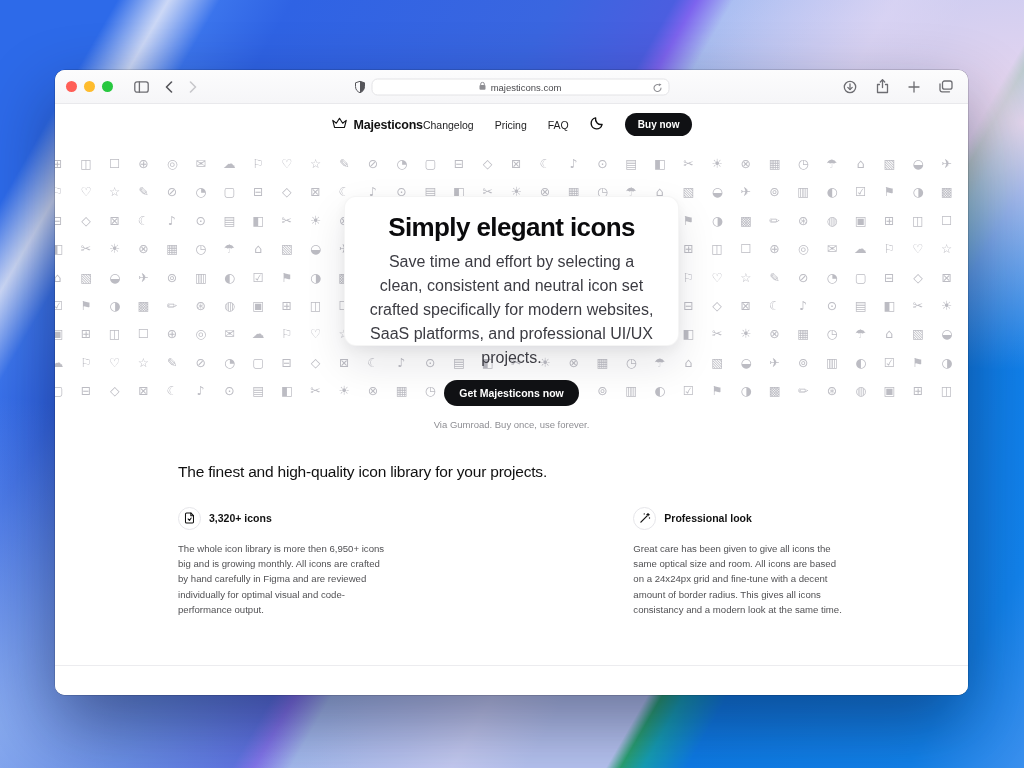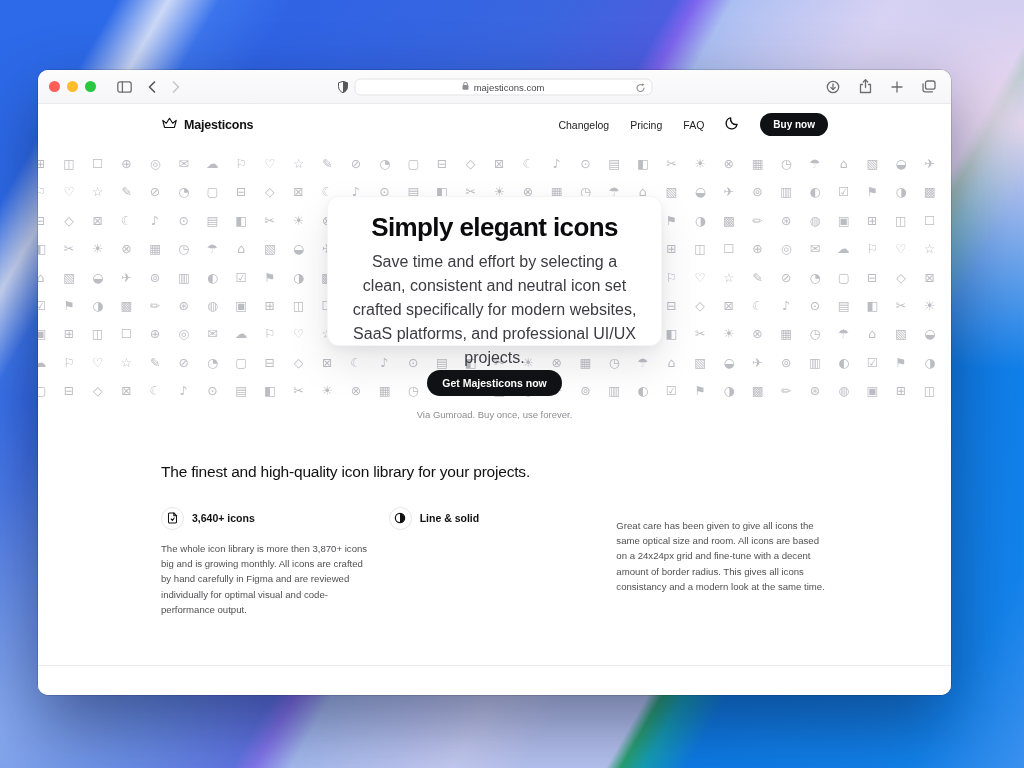--- a/index.html
+++ b/index.html
@@ -14,21 +14,21 @@
       linear-gradient(120deg,
         #2d6ae9 0%, #2d6ae9 8%, #ccd8f6 11.5%, #3b74ec 15%,
         #2f63e4 20%, #3a66e0 38%, #4b5ee0 46%, #7d64ee 47.5%,
         #a9bef2 50%, #bcc7f4 57%, #c9cff6 61%, #b9c6f3 66%,
         #b9c6f3 71.5%, #2aa473 72.5%, #16a2b8 74%, #0e7de9 77%,
         #1283ec 92%, #3b90ee 100%);
   }
 
   
   .window {
-    position:absolute; left:38px; top:70px; width:913px; height:625px;
+    position:absolute; left:55px; top:70px; width:913px; height:625px;
     background:#fff; border-radius:10px; overflow:hidden;
     box-shadow:0 0 0 0.5px rgba(0,0,0,.25), 0 30px 70px rgba(10,15,45,.45);
   }
 
   
   .titlebar {
     position:relative; height:34px;
     background:linear-gradient(#fcfcfd,#f6f6f8);
     border-bottom:1px solid #e9e9ec;
     display:flex; align-items:center;
@@ -50,21 +50,21 @@
     border-radius:6px; display:flex; align-items:center; justify-content:center;
     position:relative; font-size:9.5px; color:#4a4a4e; gap:4px;
   }
   .url-field .reload { position:absolute; right:6px; top:3px; }
   .tb-right { position:absolute; right:10px; display:flex; align-items:center; gap:9px; }
 
   
   .page { position:relative; height:591px; background:#fff; overflow:hidden; }
 
   .site-header {
-    height:41px; padding:0 123px; display:flex; align-items:center; justify-content:space-between;
+    height:41px; padding:0 123px; display:flex; align-items:center; justify-content:center;
     position:relative; z-index:5; background:#fff;
   }
   .brand { display:flex; align-items:center; gap:6px; }
   .brand-name { font-size:12.5px; font-weight:700; color:#111; letter-spacing:-0.2px; }
   .nav { display:flex; align-items:center; gap:21px; }
   .nav a { font-size:10.5px; color:#1d1d1f; text-decoration:none; }
   .moon-btn { background:none; border:none; display:flex; padding:0; }
   .buy-btn {
     background:#101114; color:#fff; border:none; border-radius:999px;
     font-size:10px; font-weight:600; padding:6px 13px; font-family:inherit;
@@ -81,21 +81,21 @@
   
   .hero {
     position:absolute; left:289px; top:92px; width:335px; height:150px; z-index:6;
     background:#fff; border-radius:12px; border:1px solid rgba(0,0,0,.04);
     box-shadow:0 18px 40px rgba(20,20,40,.10), 0 4px 12px rgba(20,20,40,.05);
     text-align:center; padding:15px 22px 0;
   }
   .hero h1 { font-size:26px; font-weight:600; letter-spacing:-0.6px; color:#0b0b0d; }
   .hero p  { font-size:16px; line-height:1.5; color:#3c3c43; margin-top:7px; }
   .cta {
-    background:#101114; color:#fff; border:none; border-radius:999px;
+    margin-top:10px; background:#101114; color:#fff; border:none; border-radius:999px;
     font-size:10.5px; font-weight:600; padding:7px 15px; font-family:inherit;
   }
   .cta-caption { font-size:9.5px; color:#8e8e93; margin-top:13px; }
 
   
   .features-heading { margin:57px 123px 12px; font-size:15.5px; font-weight:500; color:#111; letter-spacing:-0.2px; }
   .features { display:flex; gap:16px; margin:26px 123px 0; }
   .feature { width:212px; }
   .feature-head { display:flex; align-items:center; gap:8px; }
   .feature-badge {
@@ -569,38 +569,41 @@
     <div class="features">
       <div class="feature">
         <div class="feature-head">
           <span class="feature-badge">
             <svg width="11" height="12" viewBox="0 0 16 18">
                 <path class="ic-dark" d="M10 1.5 H3.5 A1.5 1.5 0 0 0 2 3 V15 A1.5 1.5 0 0 0 3.5 16.5 H12.5 A1.5 1.5 0 0 0 14 15 V5.5 Z"></path>
                 <path class="ic-dark" d="M10 1.5 V5.5 H14"></path>
                 <path class="ic-dark" d="M6 10.5 L8 12.5 L10.5 9"></path>
               </svg>
           </span>
-          <span class="feature-title">3,640+ icons</span>
-        </div>
-        <p class="feature-text">The whole icon library is more then 3,870+ icons big and is growing monthly. All icons are crafted by hand carefully in Figma and are reviewed individually for optimal visual and code-performance output.</p>
+          <span class="feature-title">3,320+ icons</span>
+        </div>
+        <p class="feature-text">The whole icon library is more then 6,950+ icons big and is growing monthly. All icons are crafted by hand carefully in Figma and are reviewed individually for optimal visual and code-performance output.</p>
+      </div>
+
+      <div class="feature">
       </div>
 
       <div class="feature">
         <div class="feature-head">
           <span class="feature-badge">
             <svg width="12" height="12" viewBox="0 0 16 16">
-                <circle class="ic-dark" cx="8" cy="8" r="6.2"></circle>
-                <path d="M8 1.8 A6.2 6.2 0 0 1 8 14.2 Z" fill="#111"></path>
+                <line class="ic-dark" x1="2.5" y1="13.5" x2="10.5" y2="5.5"></line>
+                <line class="ic-dark" x1="12" y1="2" x2="12" y2="5"></line>
+                <line class="ic-dark" x1="10.5" y1="3.5" x2="13.5" y2="3.5"></line>
+                <circle cx="14" cy="8" r="0.9" fill="#111"></circle>
+                <circle cx="7" cy="2.5" r="0.9" fill="#111"></circle>
               </svg>
           </span>
-          <span class="feature-title">Line &amp; solid</span>
-        </div>
-      </div>
-
-      <div class="feature">
+          <span class="feature-title">Professional look</span>
+        </div>
         <p class="feature-text">Great care has been given to give all icons the same optical size and room. All icons are based on a 24x24px grid and fine-tune with a decent amount of border radius. This gives all icons consistancy and a modern look at the same time.</p>
       </div>
     </div>
 
     <hr class="divider">
 
   </div>
 </div>
 
 </body></html>

